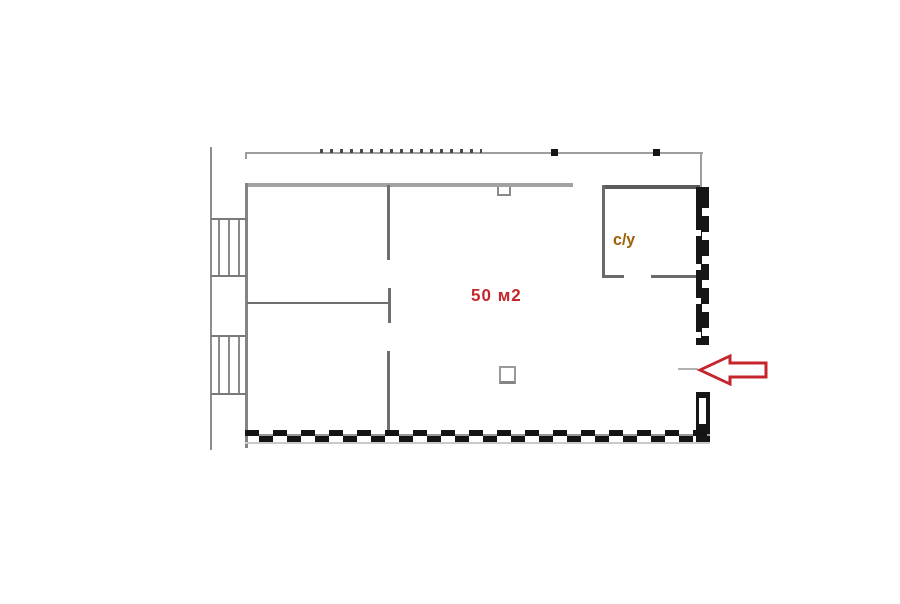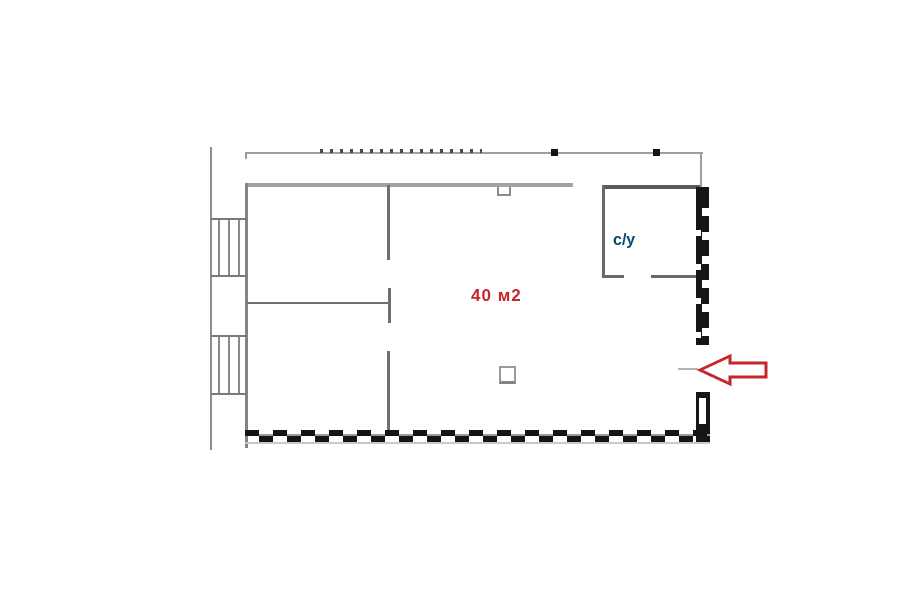--- a/index.html
+++ b/index.html
@@ -73,21 +73,21 @@
   .bottom-wall-shadow { left: 245px; top: 442px; width: 465px; height: 2px; background: #c9c9c9; }
 
   
   .label-area {
     left: 471px; top: 286px;
     color: #c5262c; font-size: 17px; font-weight: 600; letter-spacing: 1px;
     white-space: nowrap;
   }
   .label-su {
     left: 613px; top: 231px;
-    color: #0c4a6e; font-size: 16px; font-weight: 600;
+    color: #a16207; font-size: 16px; font-weight: 600;
     white-space: nowrap;
   }
 
   .arrow-layer { left: 0; top: 0; width: 900px; height: 604px; pointer-events: none; }
 </style>
 </head>
 <body>
 
 <div class="canvas">
 
@@ -131,20 +131,20 @@
   <div class="abs right-wall-dashes-b"></div>
   <div class="abs door-leaf-line"></div>
   <div class="abs right-wall-lower"></div>
   <div class="abs right-wall-lower-slot"></div>
 
   <div class="abs bottom-wall-base"></div>
   <div class="abs bottom-wall-row1"></div>
   <div class="abs bottom-wall-row2"></div>
   <div class="abs bottom-wall-shadow"></div>
 
-  <div class="abs label-area">40 м2</div>
+  <div class="abs label-area">50 м2</div>
   <div class="abs label-su">с/у</div>
 
   <svg class="abs arrow-layer" viewBox="0 0 900 604">
     <polygon points="700,370 730,356 730,363 766,363 766,377 730,377 730,384" fill="#ffffff" stroke="#c5262c" stroke-width="3" stroke-linejoin="miter"></polygon>
   </svg>
 
 </div>
 
 </body></html>

